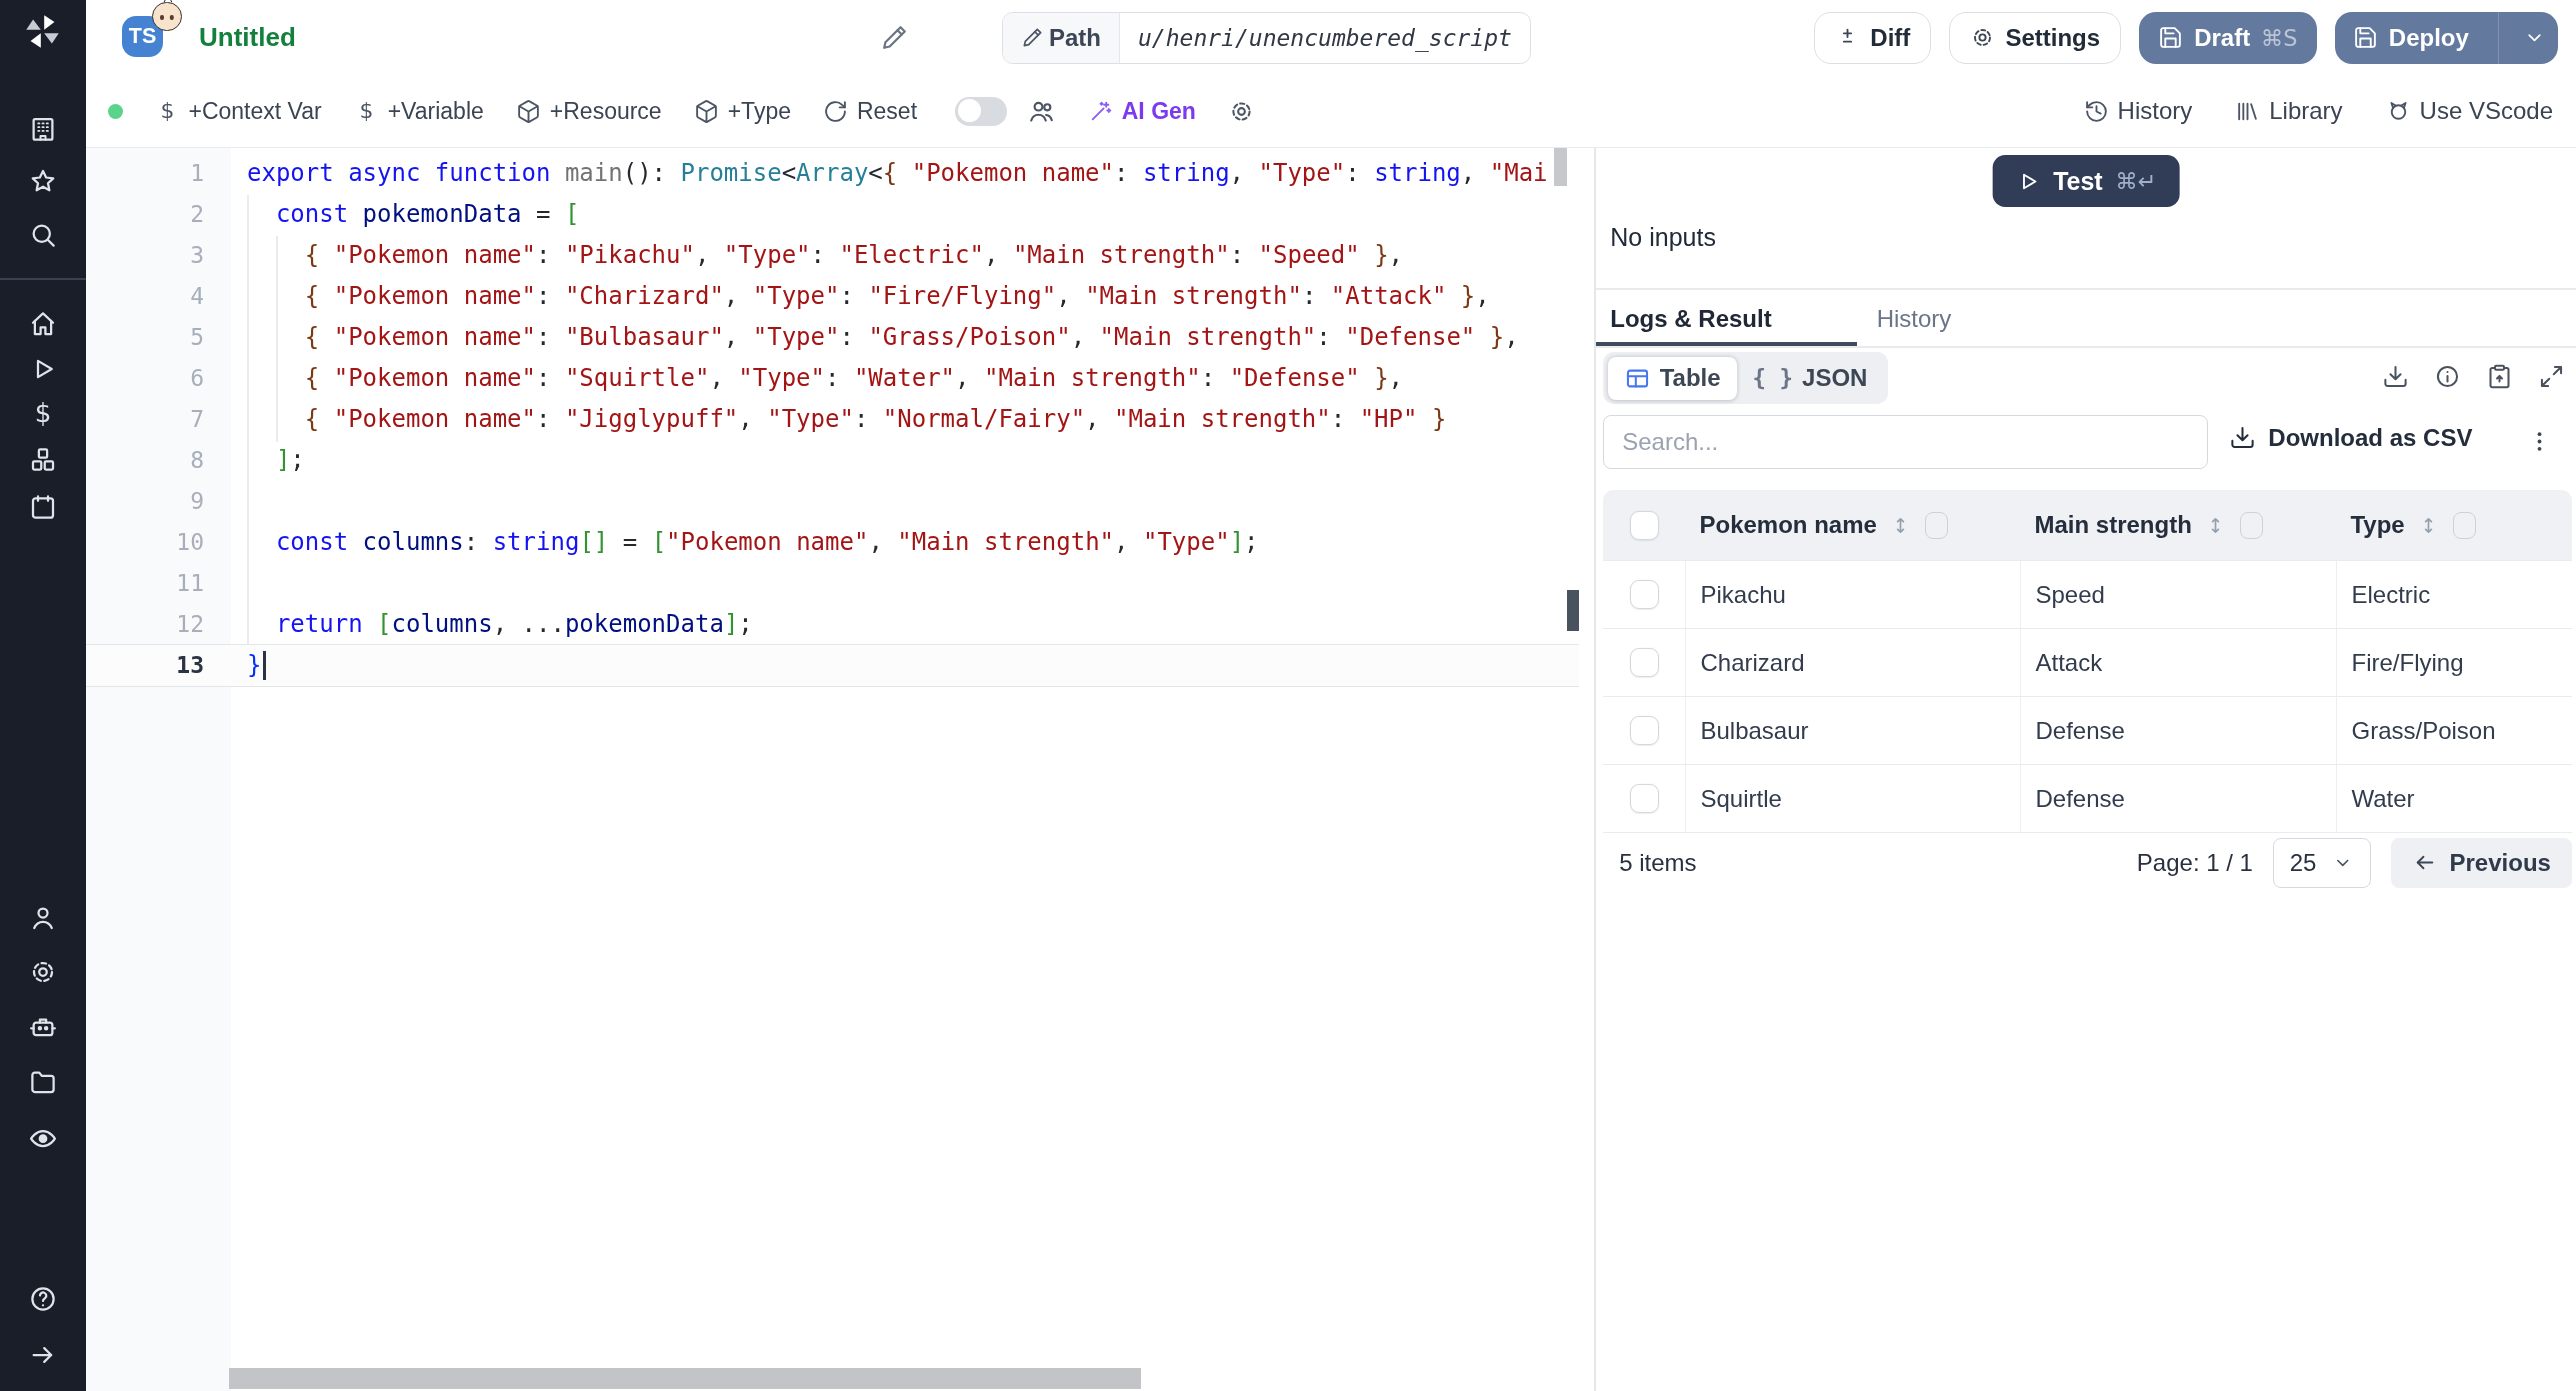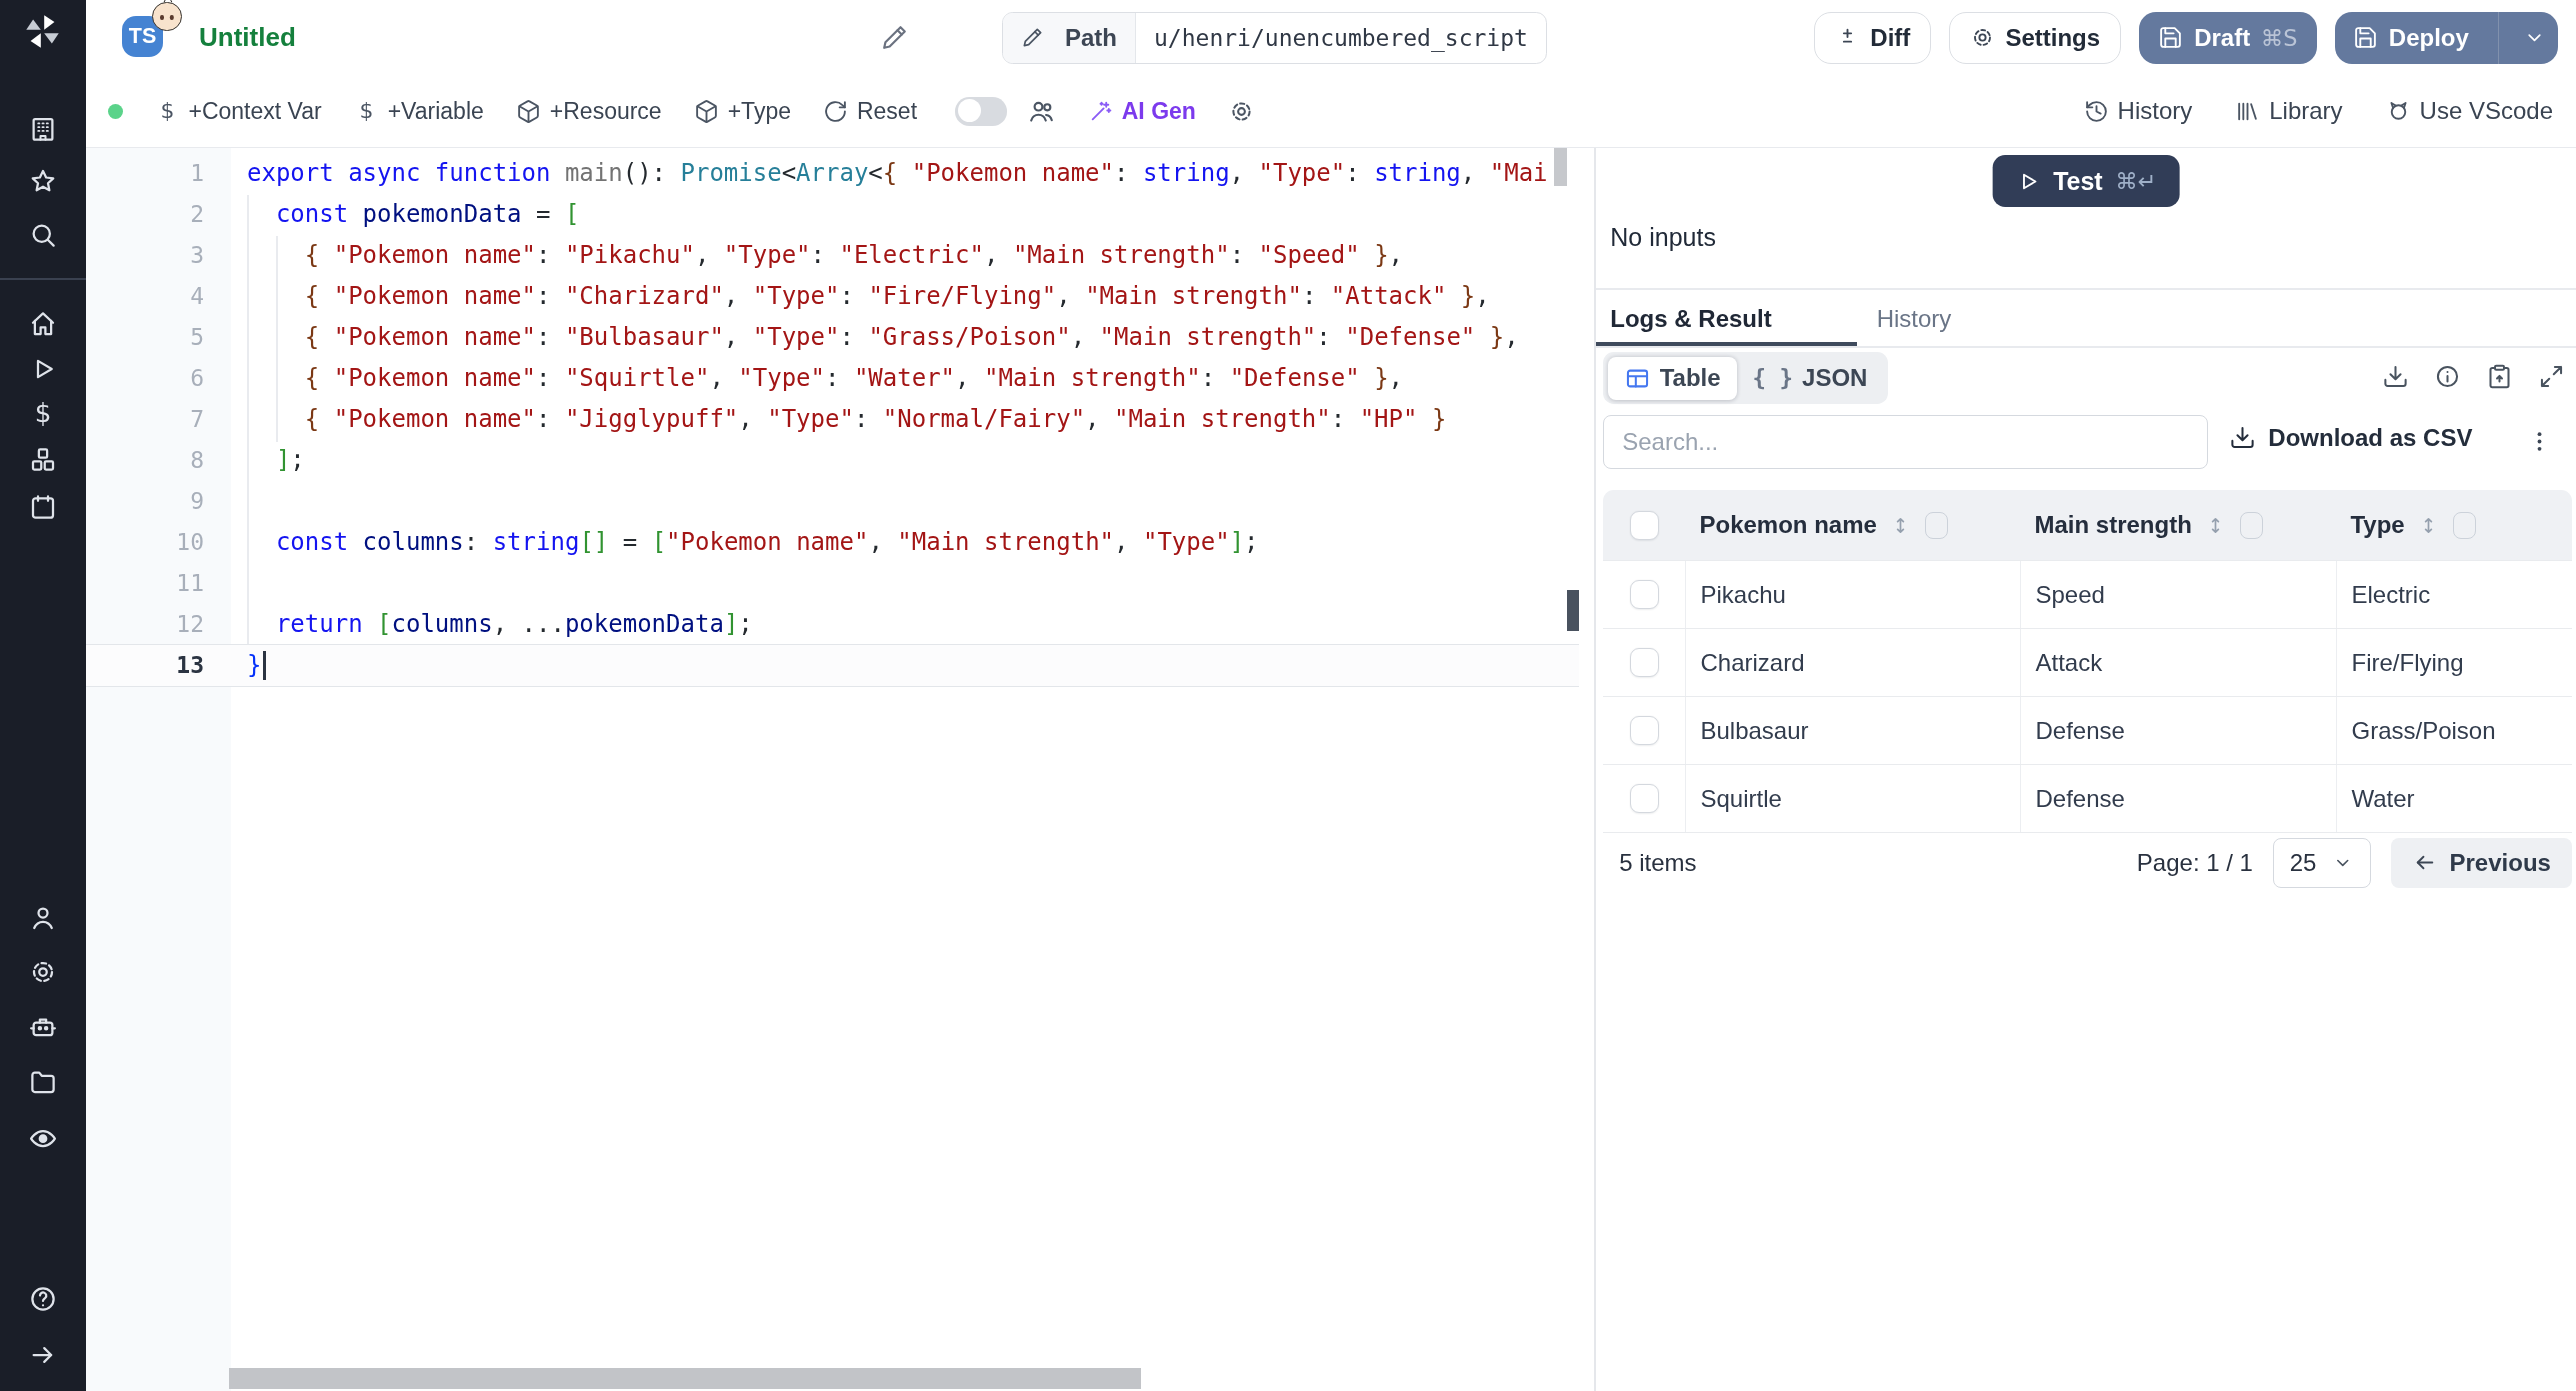--- a/index.html
+++ b/index.html
@@ -22,25 +22,25 @@
         background:#f8e3cd;border:1.8px solid #33302d;box-sizing:border-box;}
   .baby::after{content:"";position:absolute;left:7.2px;top:12.5px;width:3.6px;height:4.5px;border-radius:50%;
         background:#5a3b2e;box-shadow:9.8px 0 0 #5a3b2e;}
   .baby::before{content:"";position:absolute;left:10.7px;top:-4.5px;width:6.3px;height:6.3px;border:1.8px solid #33302d;
         border-radius:50%;border-bottom-color:transparent;border-left-color:transparent;transform:rotate(-45deg);}
   .doc-title{position:absolute;left:113px;top:0;height:75px;display:flex;align-items:center;
              font-size:26px;font-weight:600;color:#15803d;}
   .edit-pencil{position:absolute;left:794px;top:23px;width:29px;height:29px;color:#6b7280;}
   .path-box{position:absolute;left:916px;top:11.6px;height:52px;border:1.8px solid #dcdfe4;border-radius:10.7px;
             display:flex;align-items:stretch;overflow:hidden;background:#fff;box-sizing:border-box;}
-  .path-label{display:flex;align-items:center;gap:21px;padding:0 18px;background:#f7f8fa;
+  .path-label{display:flex;align-items:center;gap:5px;padding:0 18px;background:#f7f8fa;
               border-right:1.8px solid #e4e7eb;color:#3d4654;font-weight:600;font-size:24px;}
   .path-label .ico{width:23px;height:23px;color:#4b5563;}
   .path-value{display:flex;align-items:center;padding:0 18px;font-family:"DejaVu Sans Mono",monospace;
-              font-size:23px;color:#303845;}
+              font-size:23px;color:#303845;font-style:italic;}
   .topbar-right{position:absolute;right:18px;top:11.6px;display:flex;gap:18px;height:52px;}
   .btn{display:flex;align-items:center;gap:10.7px;padding:0 19.7px;border-radius:17px;font-size:24px;
        font-weight:600;cursor:default;box-sizing:border-box;}
   .btn .ico{width:25px;height:25px;}
   .btn.ghost{border:1.8px solid #dcdfe4;color:#222b38;background:#fff;}
   .btn.ghost .ico{color:#3c4654;}
   .btn.primary{background:#64799e;color:#fff;}
   .shortcut{font-weight:500;font-size:22.4px;font-family:"DejaVu Sans",sans-serif;}
   .btn.primary .shortcut{color:#bac4d6;}
   .btn.split{padding:0;}

